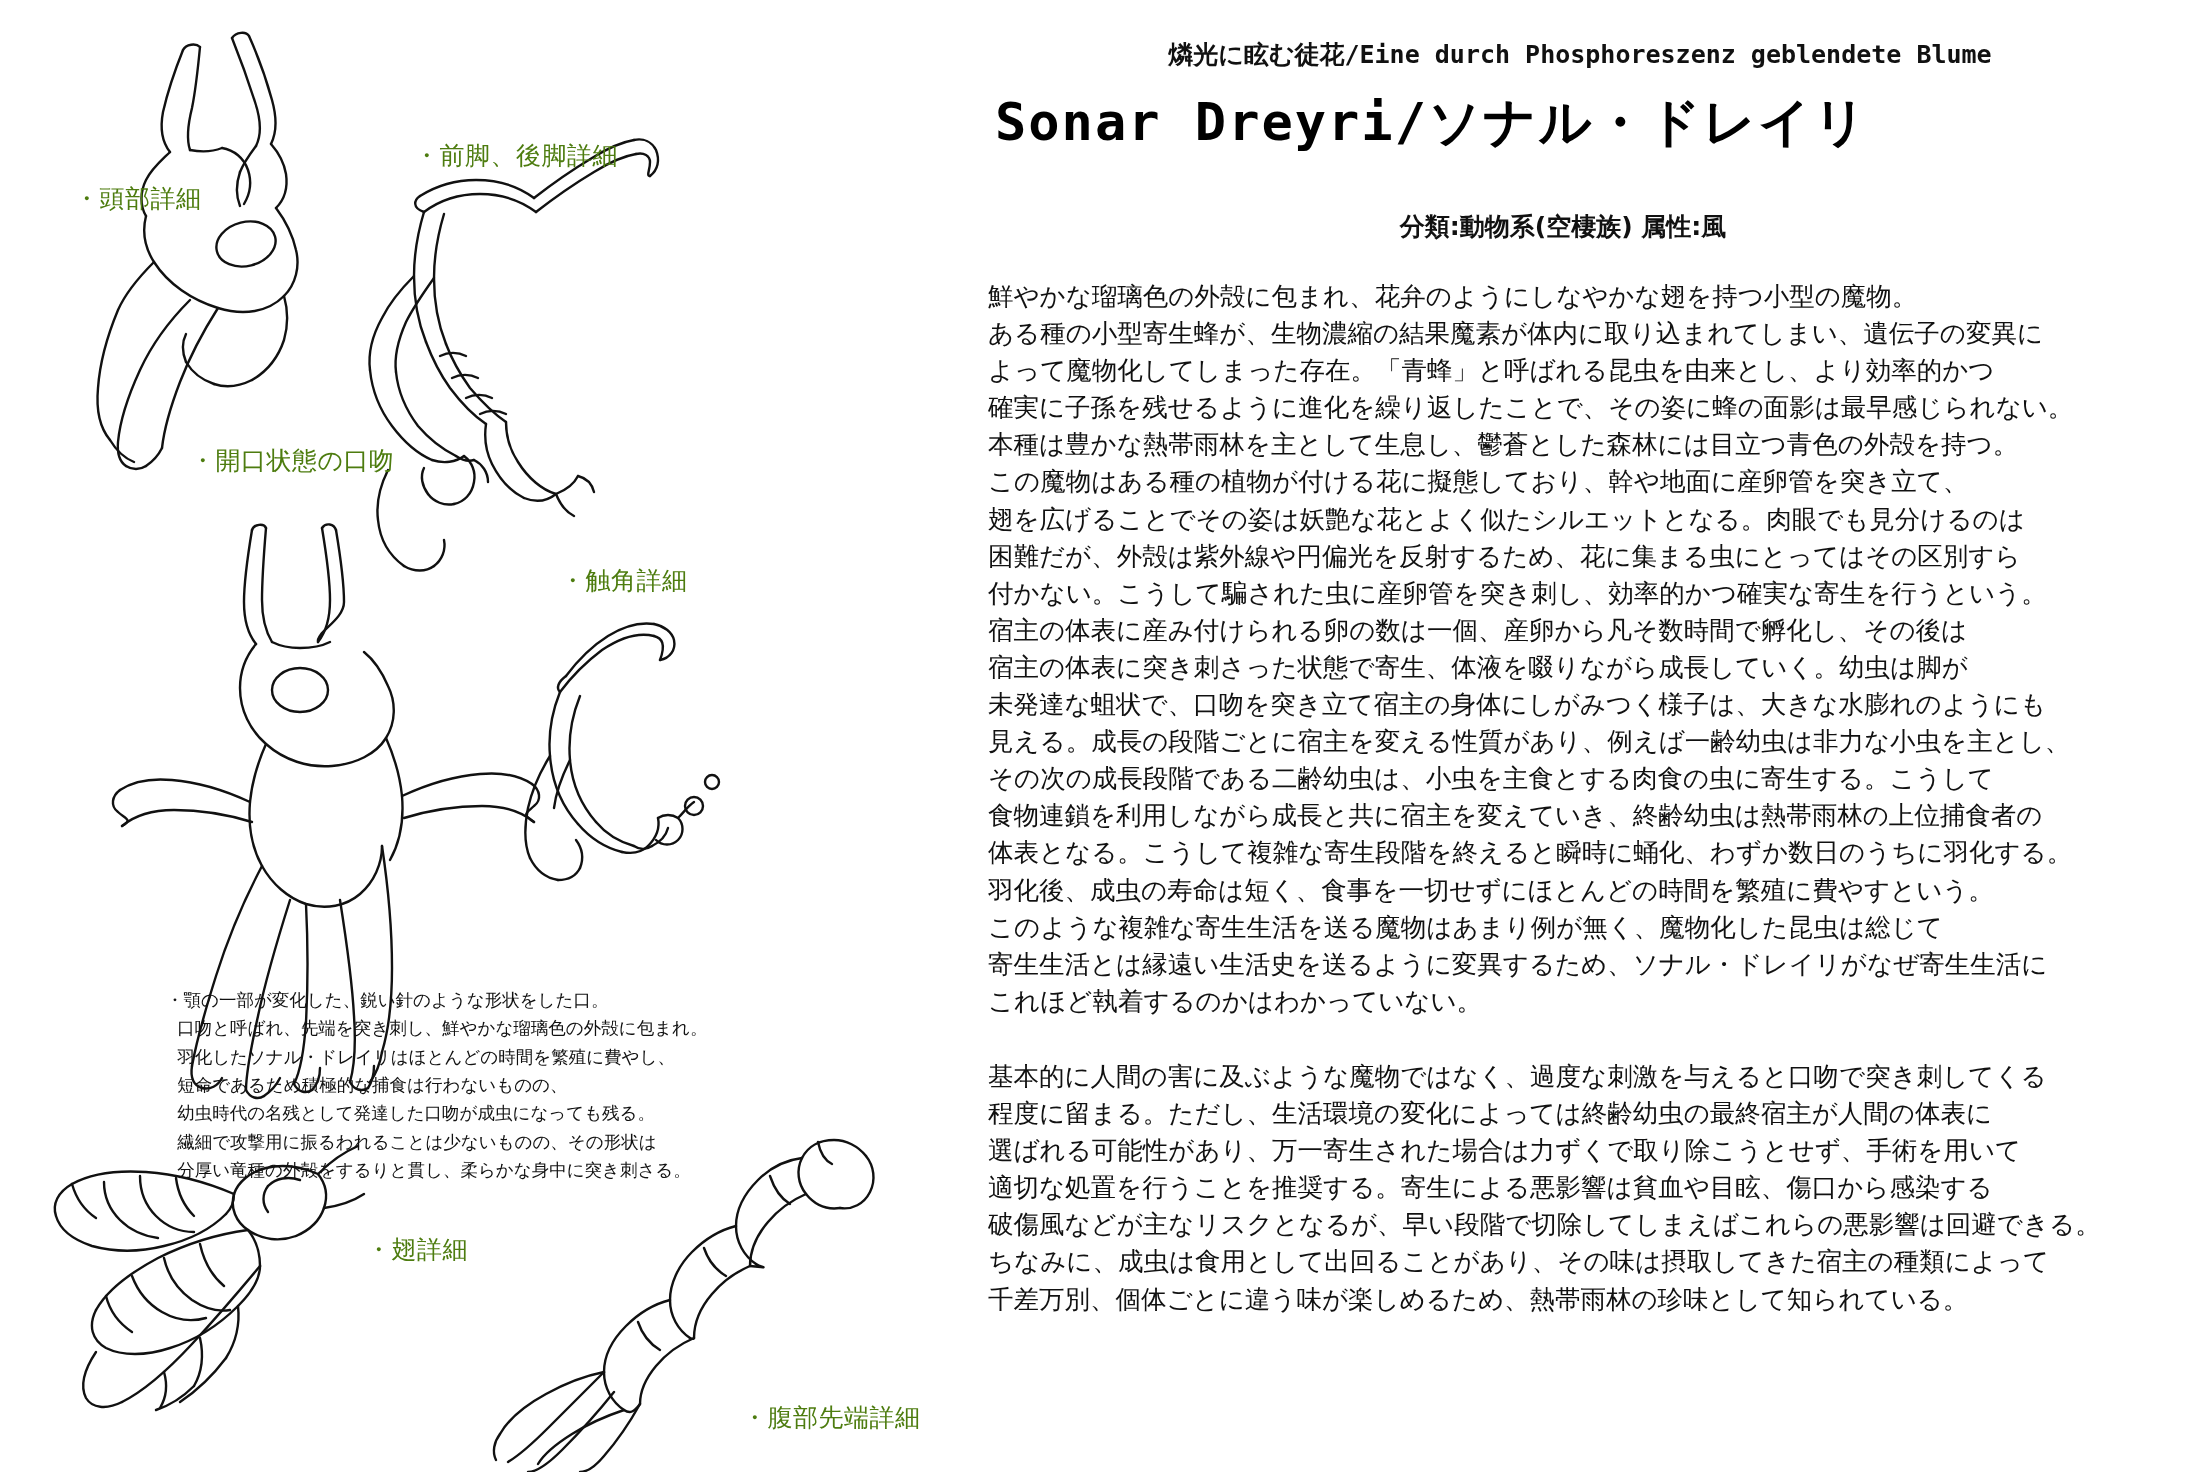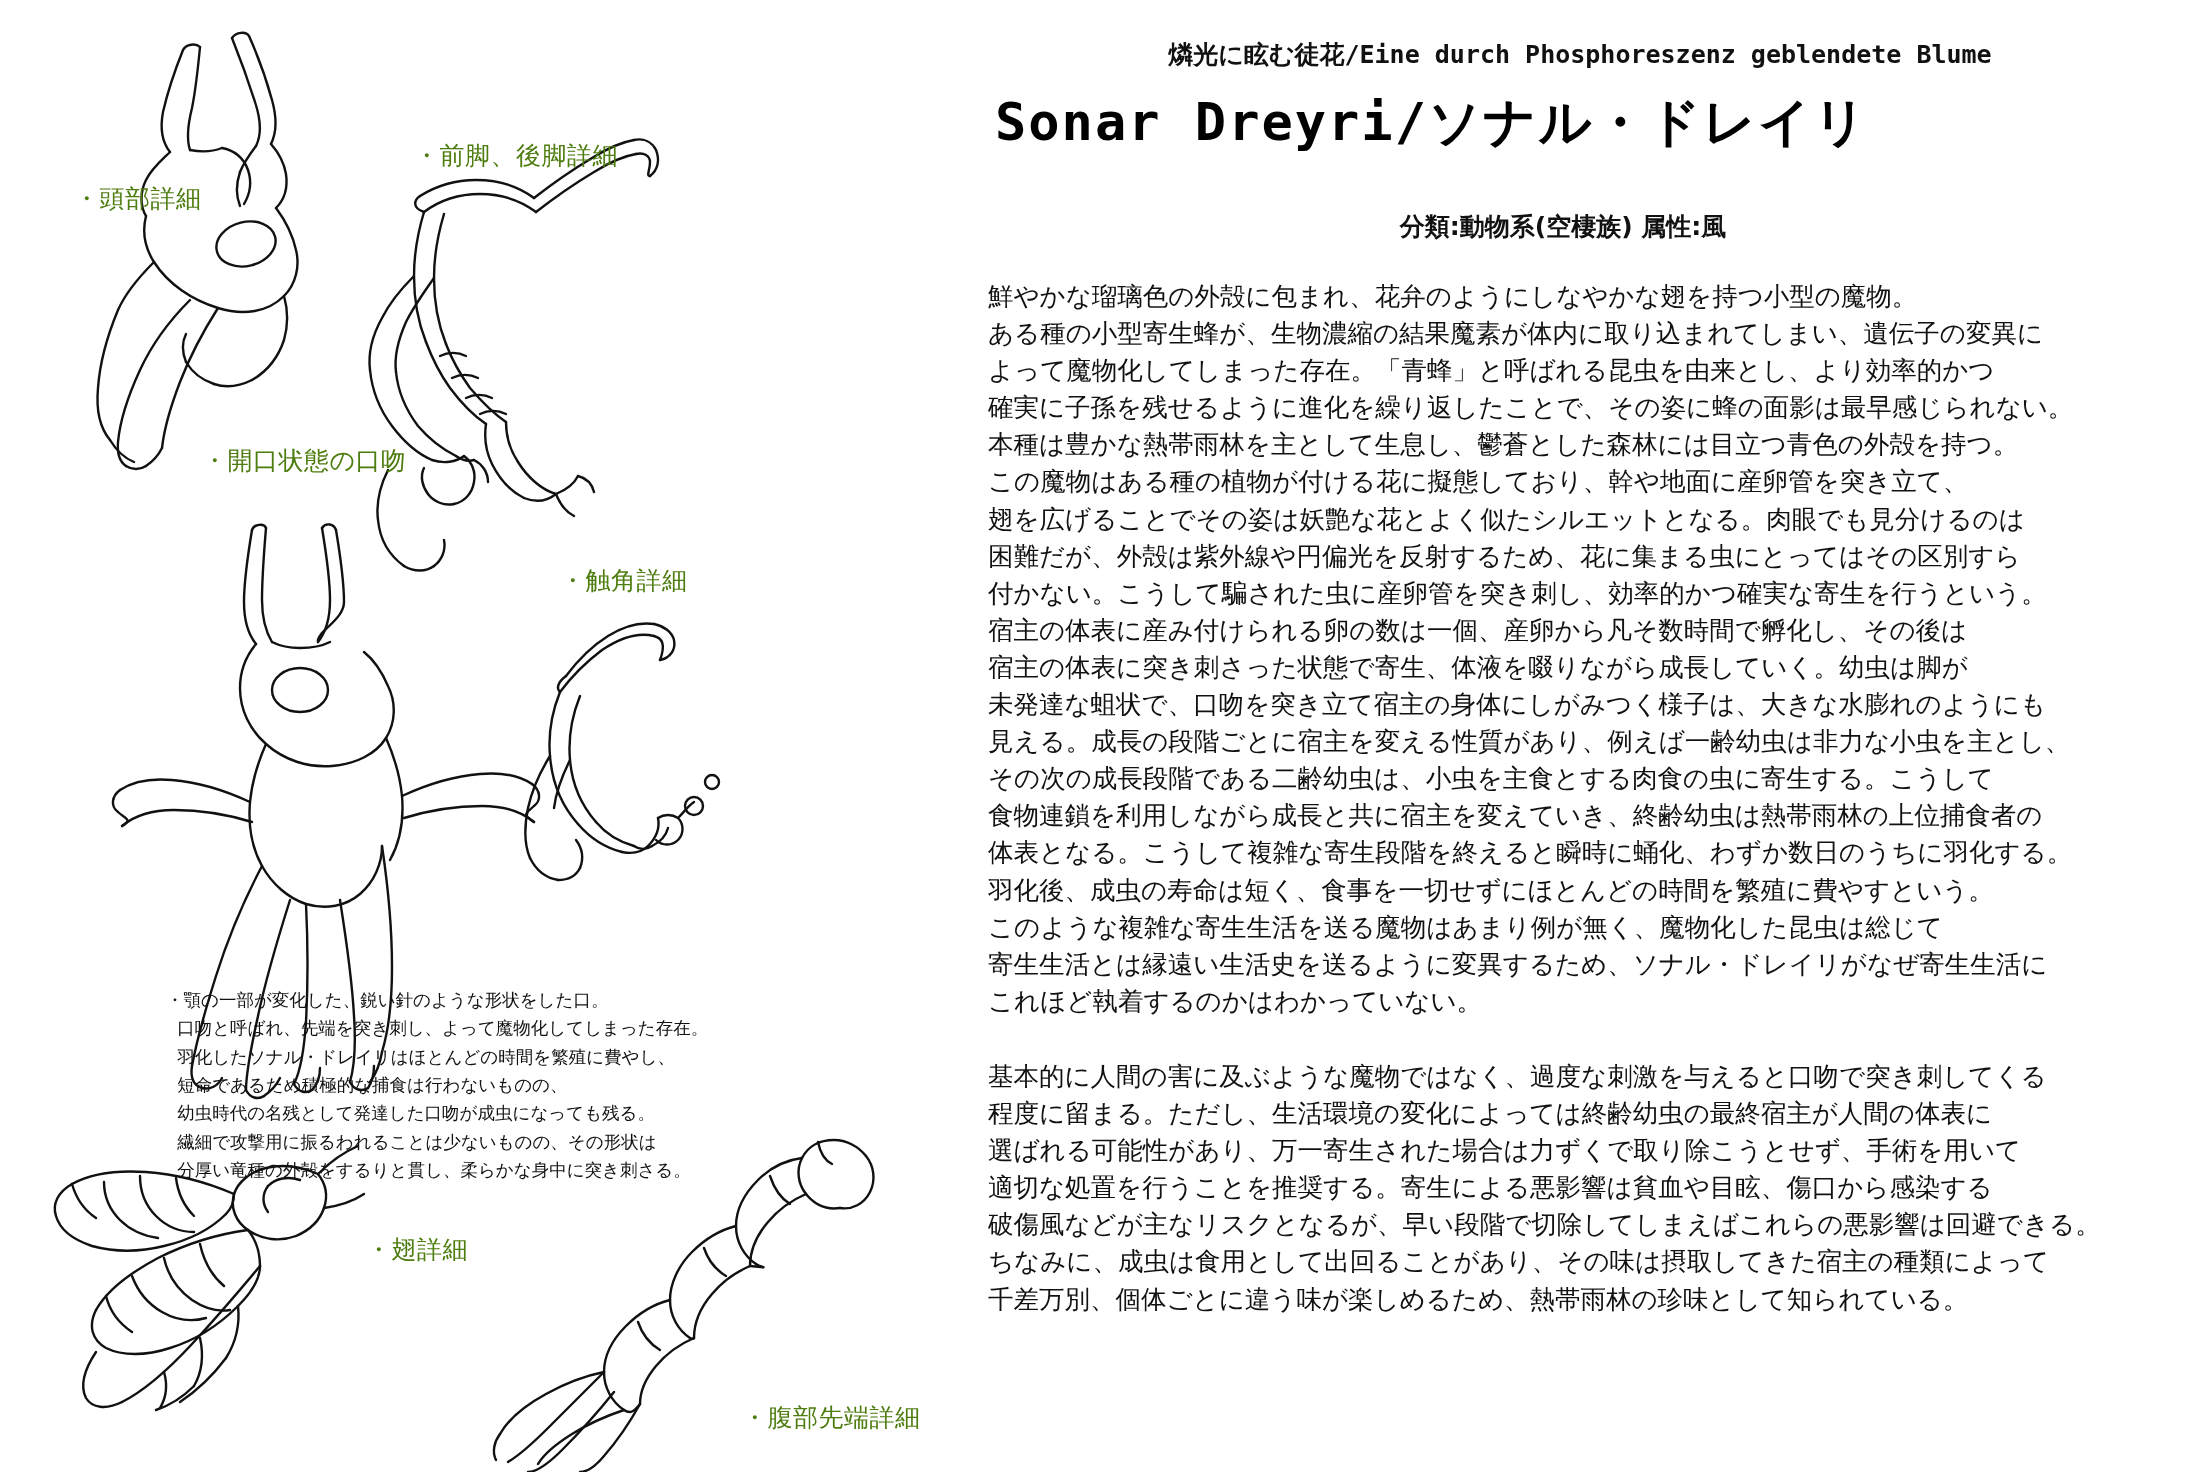--- a/index.html
+++ b/index.html
@@ -341,30 +341,30 @@
       <path d="M770 1176 C774 1188 780 1198 790 1204"></path>
       <path d="M704 1248 C708 1260 716 1270 726 1276"></path>
       <path d="M638 1322 C642 1334 650 1344 660 1350"></path>
     </g>
   </svg>
 
   <div class="fig-label" style="left:74px; top:182px;">・頭部詳細</div>
 
   <div class="fig-label" style="left:414px; top:139px;">・前脚、後脚詳細</div>
 
-  <div class="fig-label" style="left:190px; top:444px;margin-left:12px;">・開口状態の口吻</div>
+  <div class="fig-label" style="left:190px; top:444px;">・開口状態の口吻</div>
 
   <div class="fig-label" style="left:560px; top:564px;">・触角詳細</div>
 
   <div class="fig-label" style="left:366px; top:1233px;">・翅詳細</div>
 
   <div class="fig-label" style="left:742px; top:1401px;">・腹部先端詳細</div>
 
   <div class="note-block" style="left:166px; top:986px;">・顎の一部が変化した、鋭い針のような形状をした口。
-  口吻と呼ばれ、先端を突き刺し、よって魔物化してしまった存在。
+  口吻と呼ばれ、先端を突き刺し、鮮やかな瑠璃色の外殻に包まれ。
   羽化したソナル・ドレイリはほとんどの時間を繁殖に費やし、
   短命であるため積極的な捕食は行わないものの、
   幼虫時代の名残として発達した口吻が成虫になっても残る。
   繊細で攻撃用に振るわれることは少ないものの、その形状は
   分厚い竜種の外殻をするりと貫し、柔らかな身中に突き刺さる。</div>
 </div>
 
 <div id="text-panel">
 
   <div id="subtitle-line">燐光に眩む徒花/Eine durch Phosphoreszenz geblendete Blume</div>

